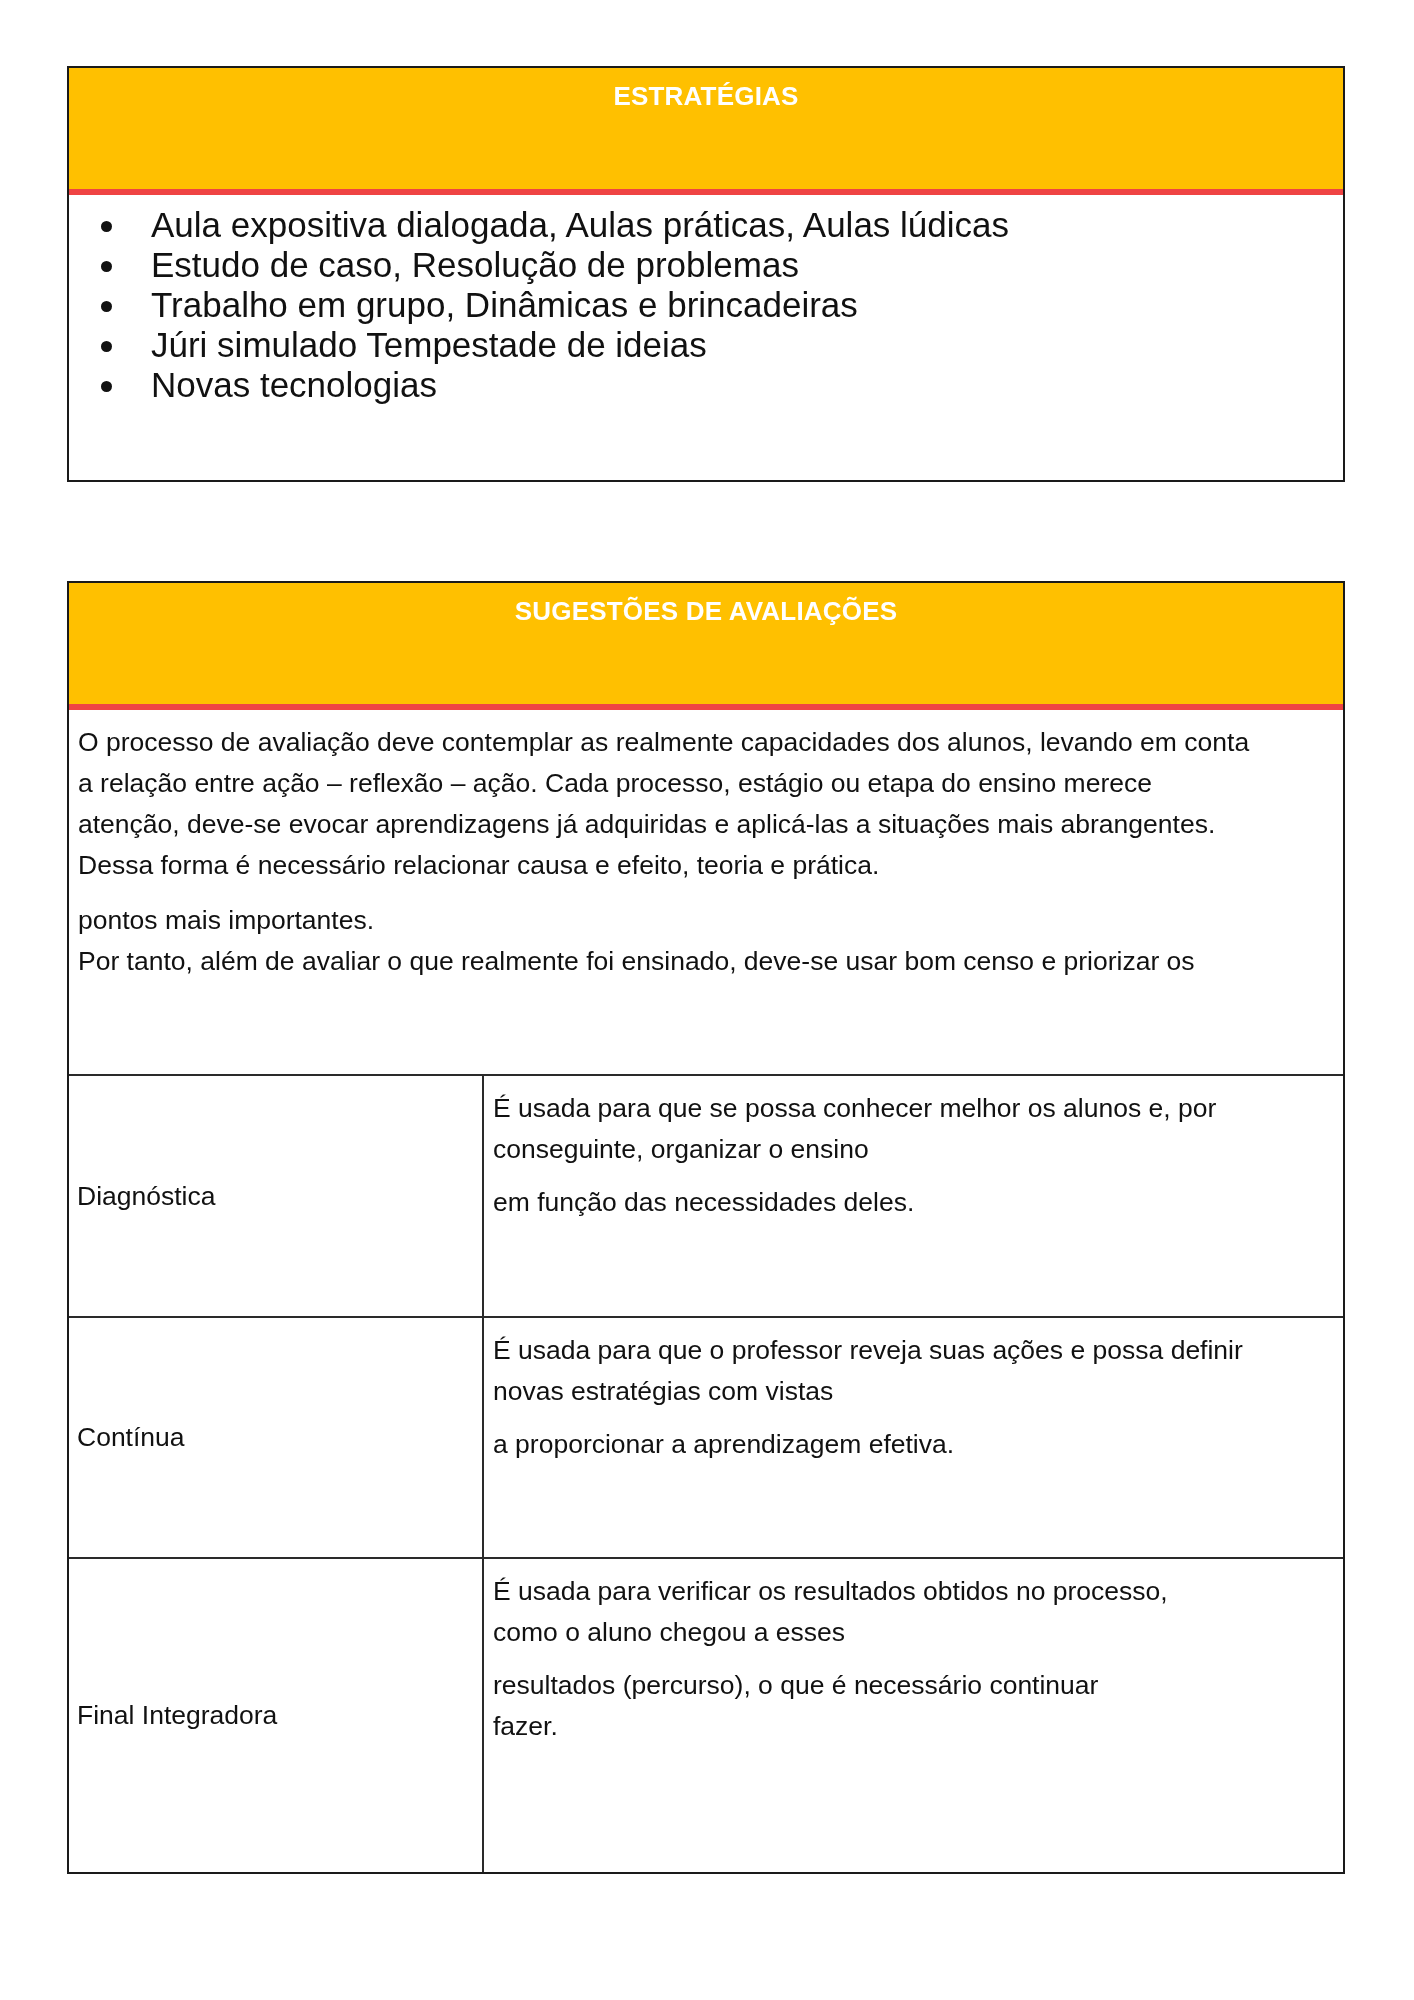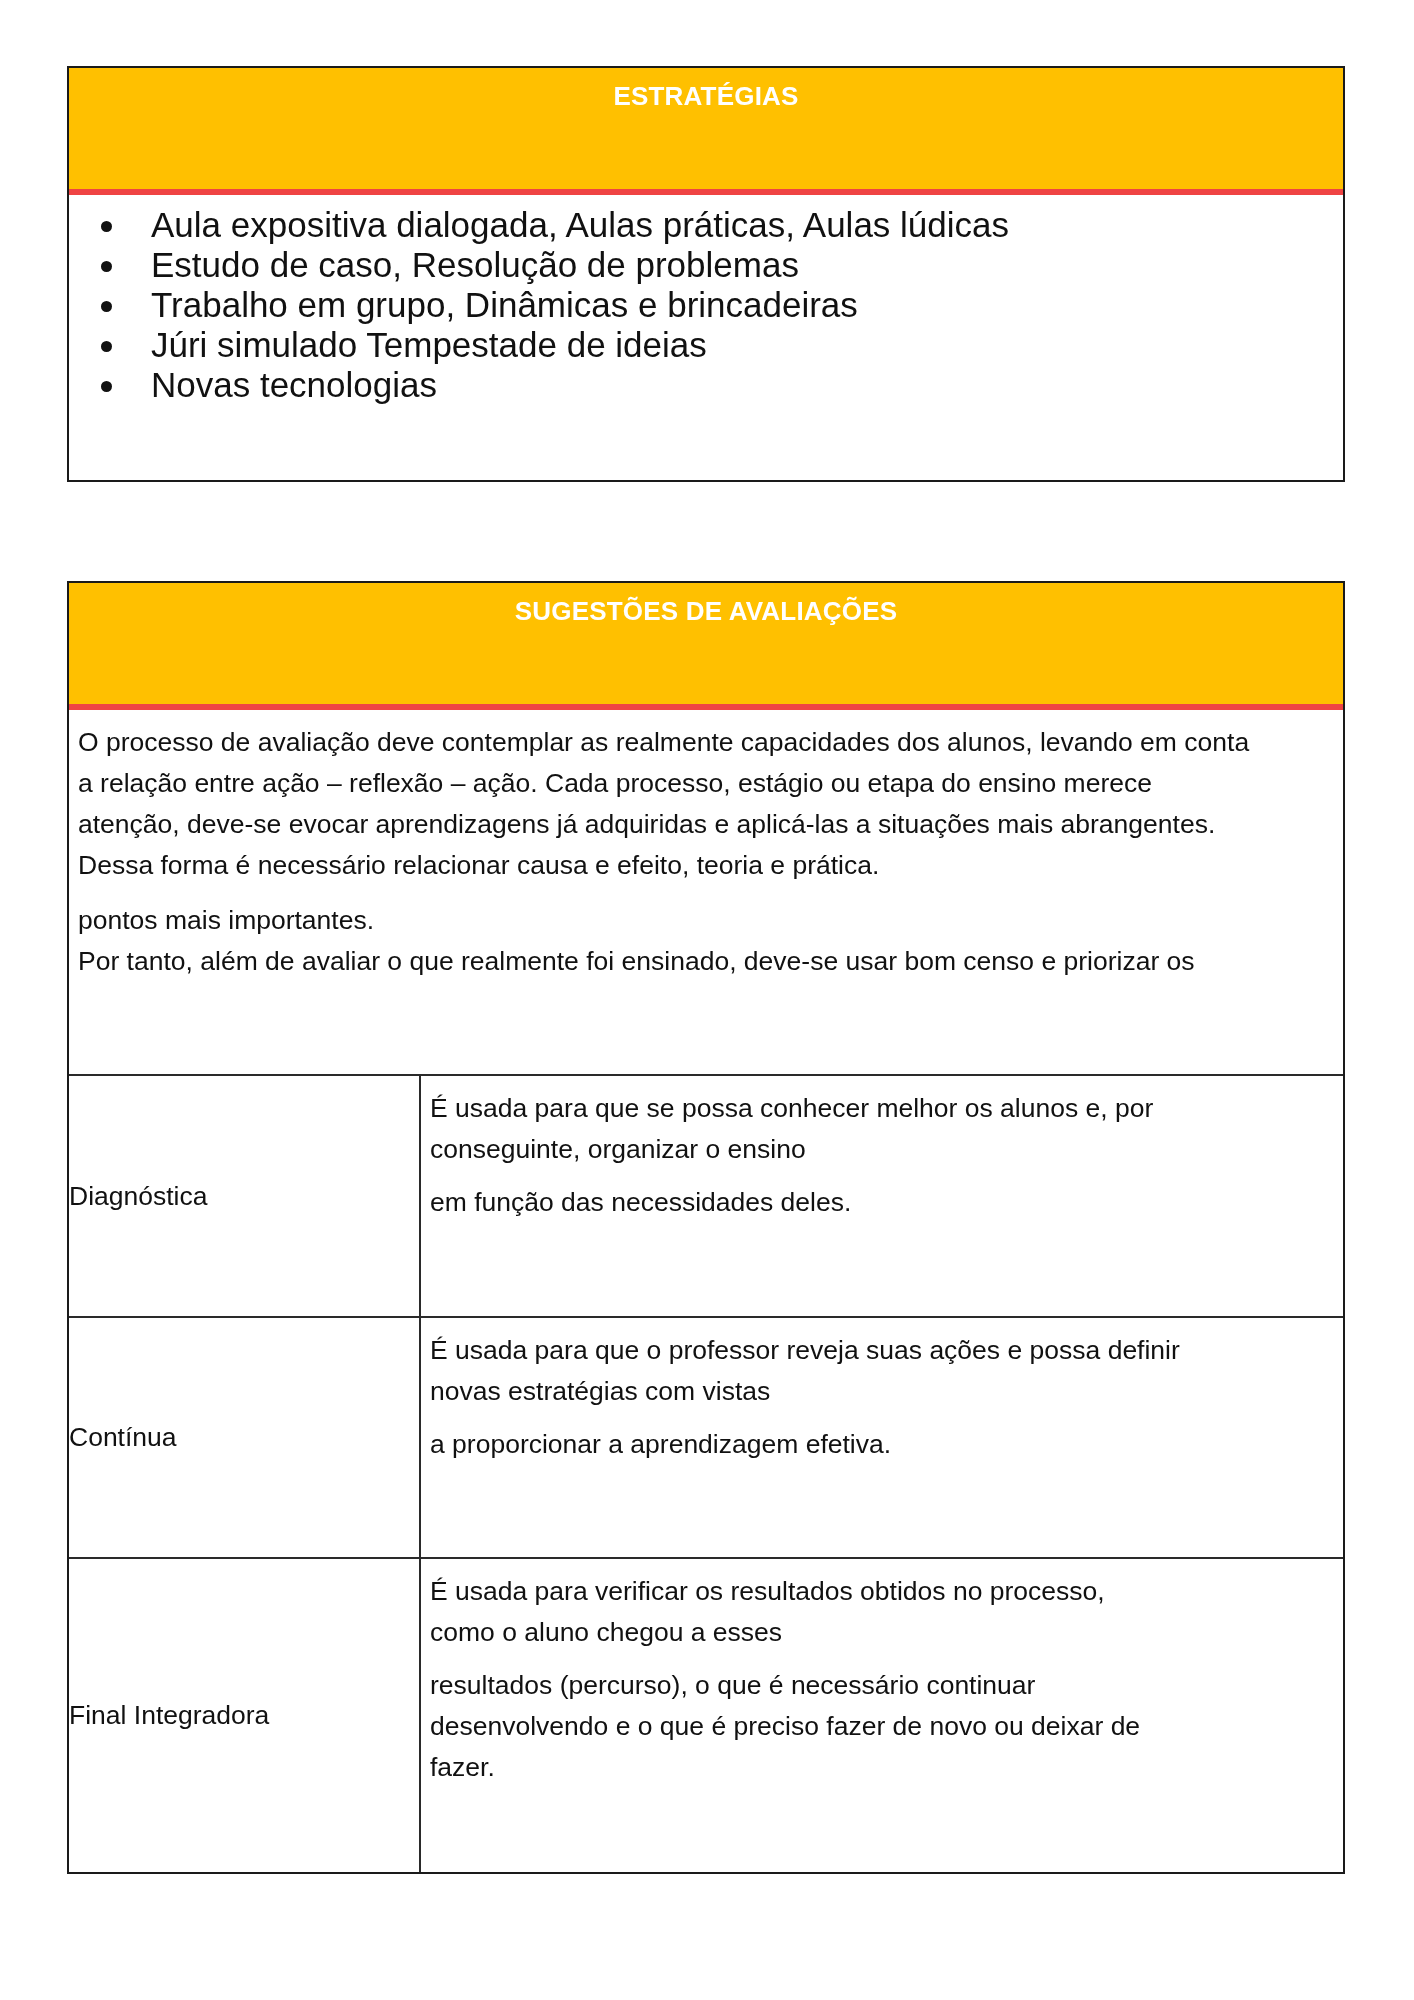--- a/index.html
+++ b/index.html
@@ -14,22 +14,22 @@
   .bullets li { position: relative; height: 40px; line-height: 40px; font-size: 35px; padding-left: 82px; white-space: nowrap; }
   .bullets li .dot { position: absolute; left: 32px; top: 16px; width: 11px; height: 11px; border-radius: 50%; background: #111; }
   .intro { height: 366px; border-bottom: 2px solid #2a2a2a; box-sizing: border-box; padding: 12px 0 0 9px; }
   .intro p { margin: 0 0 14px 0; font-size: 26.5px; line-height: 41px; }
   .intro p span { display: block; white-space: nowrap; }
   .row { display: flex; border-bottom: 2px solid #2a2a2a; box-sizing: border-box; }
   .row:last-child { border-bottom: none; }
   .r1 { height: 242px; }
   .r2 { height: 241px; }
   .r3 { height: 313px; }
-  .cell-label { width: 352px; border-right: 2px solid #2a2a2a; box-sizing: border-box; display: flex; align-items: center;
-                padding-left: 0; font-size: 26.5px; }
+  .cell-label { width: 415px; border-right: 2px solid #2a2a2a; box-sizing: border-box; display: flex; align-items: center;
+                padding-left: 8px; font-size: 26.5px; }
   .cell-desc { flex: 1; padding: 12px 0 0 9px; font-size: 26.5px; }
   .cell-desc p { margin: 0 0 12px 0; line-height: 41px; }
   .cell-desc p span { display: block; white-space: nowrap; }
 </style>
 </head>
 <body>
 
 <div class="box box1">
   <div class="hdr">
     <span>ESTRATÉGIAS</span>
@@ -88,18 +88,17 @@
 
   <div class="row r3">
     <div class="cell-label">Final Integradora</div>
     <div class="cell-desc">
       <p>
         <span>É usada para verificar os resultados obtidos no processo,</span>
         <span>como o aluno chegou a esses</span>
       </p>
       <p>
         <span>resultados (percurso), o que é necessário continuar</span>
-        <span>desenvolvendo e o que é preciso fazer de novo ou deixar de</span>
         <span>fazer.</span>
       </p>
     </div>
   </div>
 </div>
 
 </body></html>

